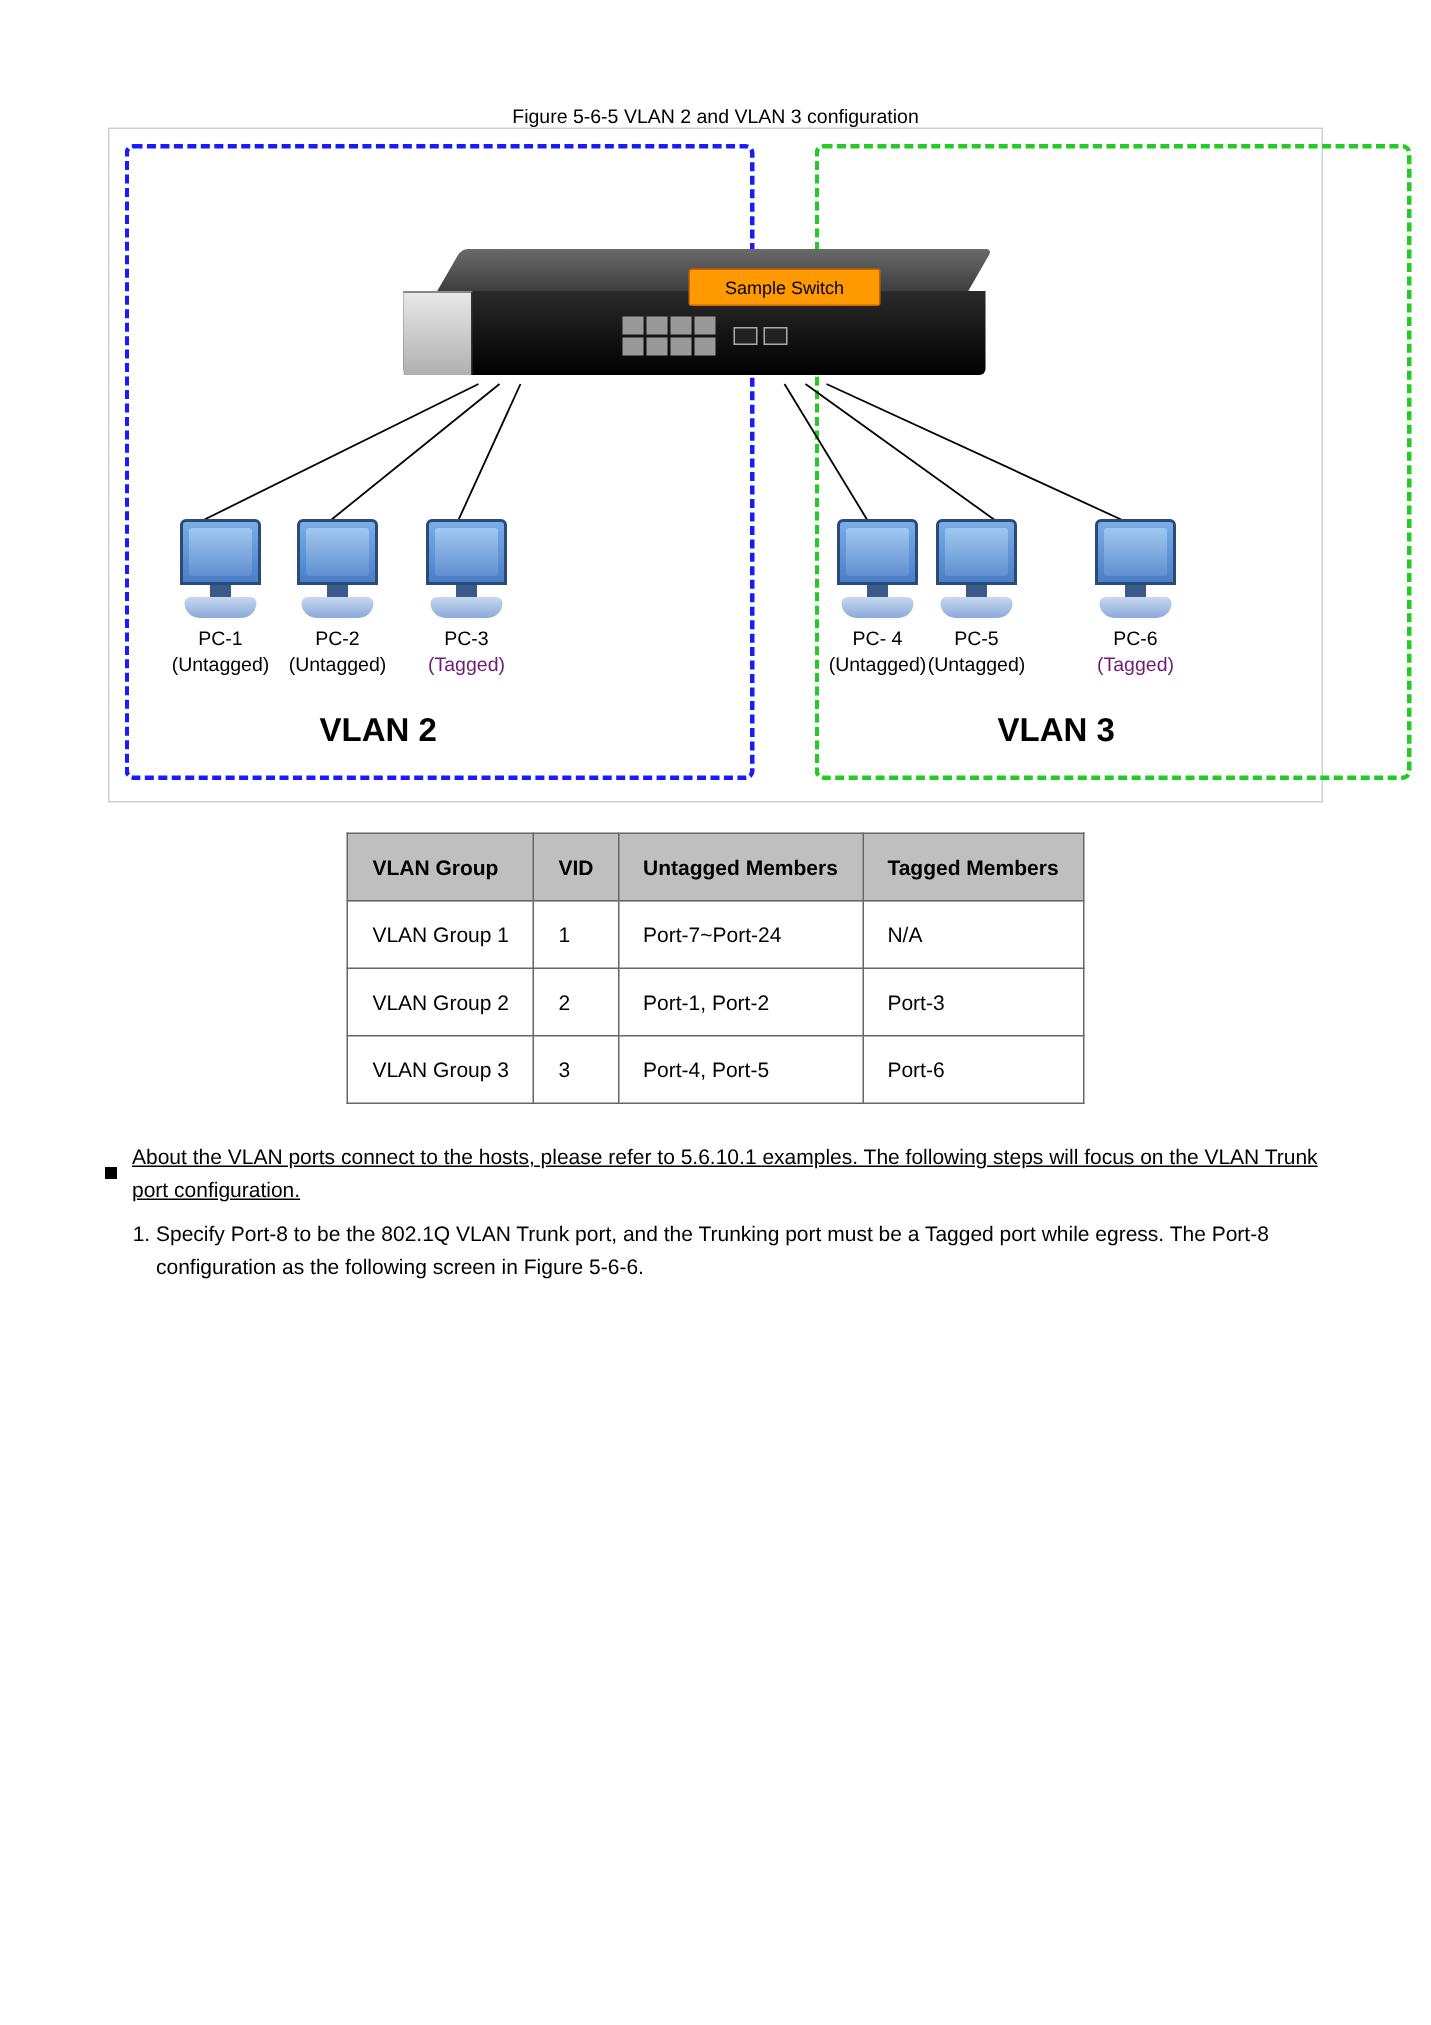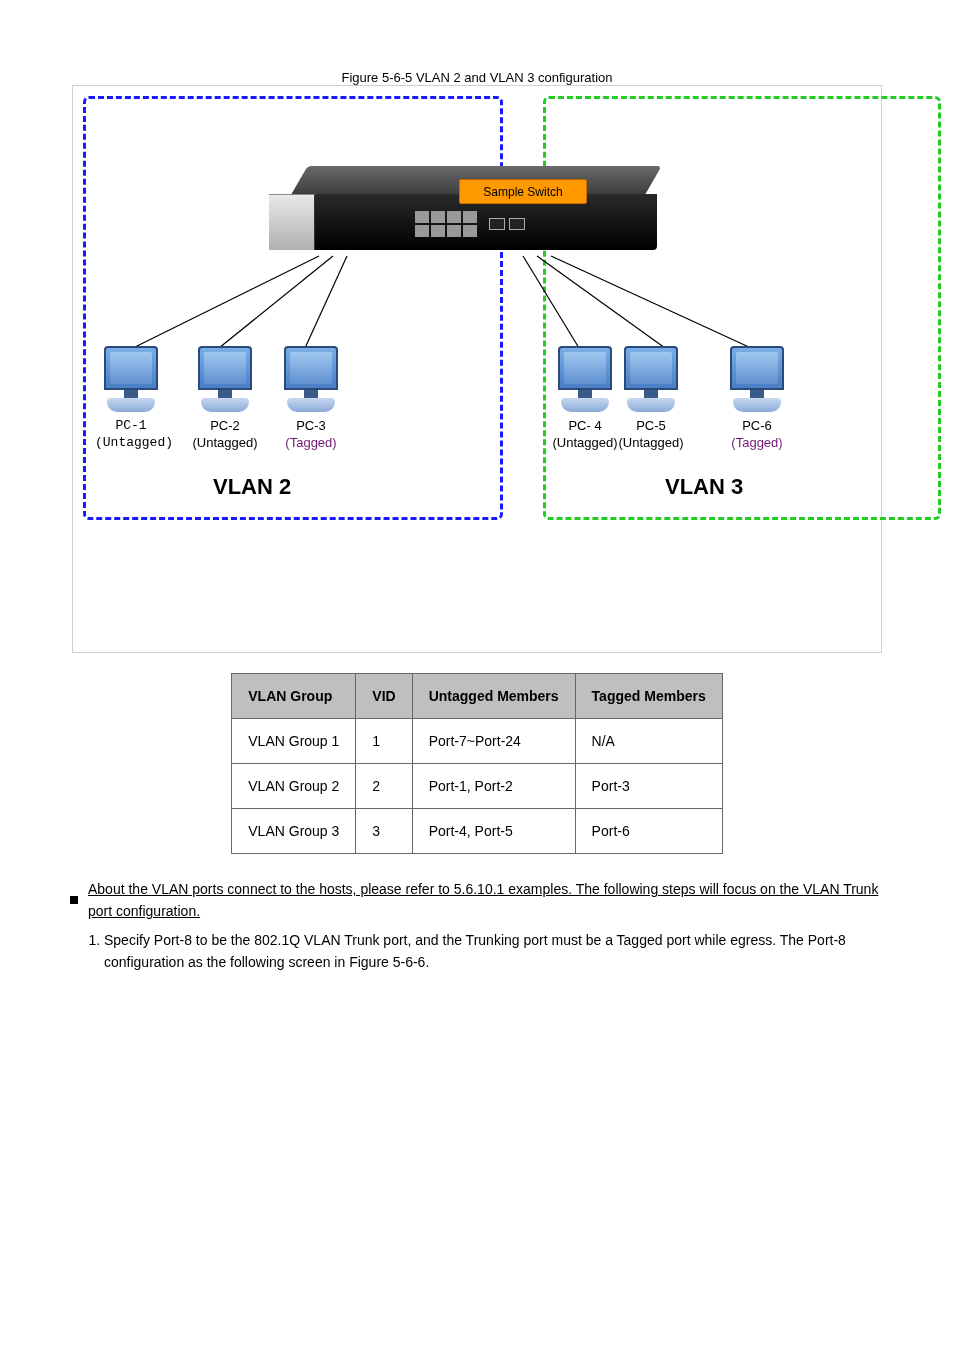--- a/index.html
+++ b/index.html
@@ -24,21 +24,21 @@
   }
   .intro-text .bold { font-weight: bold; }
   .figure-label {
     text-align: center;
     font-size: 13px;
   }
 
   
   .diagram {
     width: 810px;
-    height: 568px;
+    height: 450px;
     border: 1px solid #d0d0d0;
     background: #fff;
     position: relative;
     margin: 0 auto 20px auto;
   }
   .vlan-box {
     position: absolute;
     border: 3px dashed;
     border-radius: 6px;
   }
@@ -235,21 +235,21 @@
       <line x1="246" y1="170" x2="60" y2="262"></line>
       <line x1="260" y1="170" x2="146" y2="262"></line>
       <line x1="274" y1="170" x2="232" y2="262"></line>
       <line x1="450" y1="170" x2="506" y2="262"></line>
       <line x1="464" y1="170" x2="592" y2="262"></line>
       <line x1="478" y1="170" x2="678" y2="262"></line>
     </svg>
 
     <div class="vlan-title" style="left:140px; top:388px;">VLAN 2</div>
     <div class="vlan-title" style="left:592px; top:388px;">VLAN 3</div>
-  <div class="pc" style="left: 22px; top: 260px; font-family: Liberation Mono, monospace;">
+  <div class="pc" style="left: 38px; top: 260px;">
     <div class="monitor"></div>
     <div class="stand"></div>
     <div class="base"></div>
     <div class="pc-label">PC-1</div>
     <div class="pc-tag ">(Untagged)</div>
   </div>
       <div class="pc" style="left: 116px; top: 260px;">
     <div class="monitor"></div>
     <div class="stand"></div>
     <div class="base"></div>

